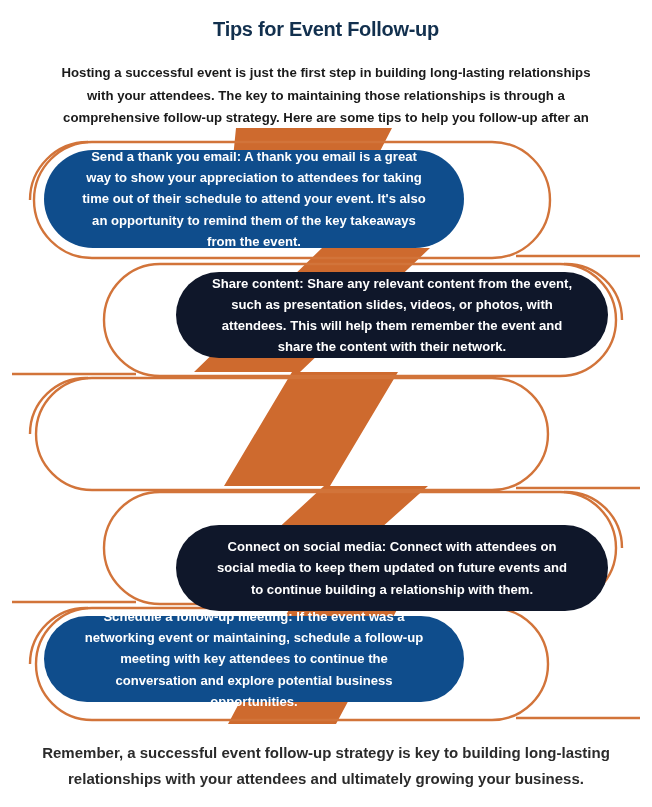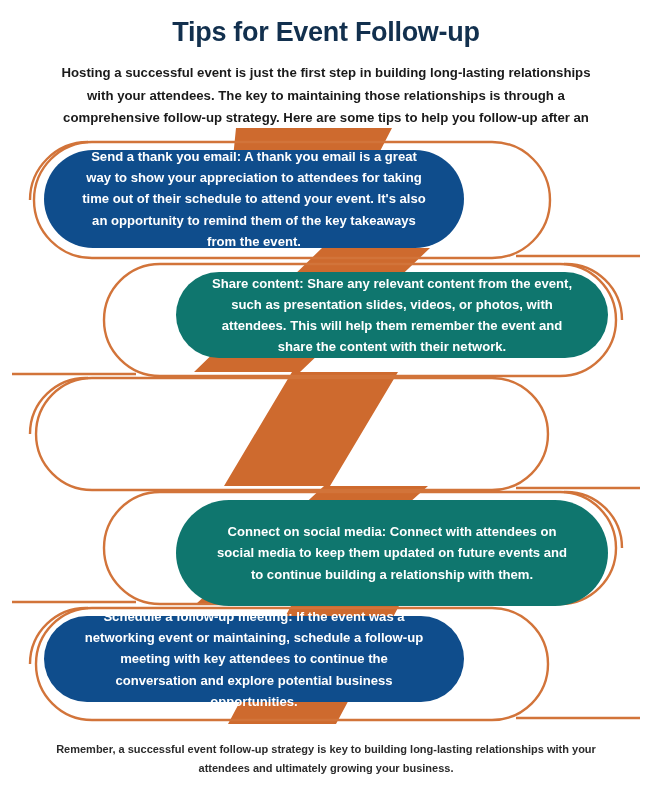--- a/index.html
+++ b/index.html
@@ -22,21 +22,21 @@
     margin: 0 auto;
   }
 
   
   .page-title {
     position: absolute;
     left: 0;
     top: 18px;
     width: 652px;
     text-align: center;
-    font-size: 27px;
+    font-size: 20px;
     font-weight: bold;
     letter-spacing: -0.3px;
     color: #12304e;
     line-height: 1.1;
   }
 
   .intro-paragraph {
     position: absolute;
     left: 52px;
     top: 62px;
@@ -47,21 +47,21 @@
     color: #1a1a1a;
     line-height: 1.72;
   }
 
   .footer-paragraph {
     position: absolute;
     left: 36px;
     top: 740px;
     width: 580px;
     text-align: center;
-    font-size: 11px;
+    font-size: 15px;
     font-weight: bold;
     color: #2b2b2b;
     line-height: 1.75;
   }
 
   
   .ribbon-layer {
     position: absolute;
     left: 0;
     top: 0;
@@ -105,31 +105,31 @@
     line-height: 1.62;
     text-align: center;
     padding: 10px 34px;
   }
   .tip-card .tip-text {
     display: block;
     width: 100%;
   }
 
   .tip-card.dark  { background: #0f4d8c; }
-  .tip-card.light { background: #0f766e; }
+  .tip-card.light { background: #0f172a; }
 
   
   .tip-card.pos-left  { left: 44px;  width: 420px; }
   
   .tip-card.pos-right { left: 176px; width: 432px; }
 
   .card-1 { top: 150px; height: 98px; }
   .card-2 { top: 272px; height: 86px; }
   .card-3 { top: 386px; height: 86px; }
-  .card-4 { top: 500px; height: 106px; }
+  .card-4 { top: 525px; height: 86px; }
   .card-5 { top: 616px; height: 86px; }
 </style>
 </head>
 <body>
 
 <div id="infographic">
 
   <div class="page-title">Tips for Event Follow-up</div>
 
   <div class="intro-paragraph">Hosting a successful event is just the first step in building long-lasting relationships with your attendees. The key to maintaining those relationships is through a comprehensive follow-up strategy. Here are some tips to help you follow-up after an event:</div>

